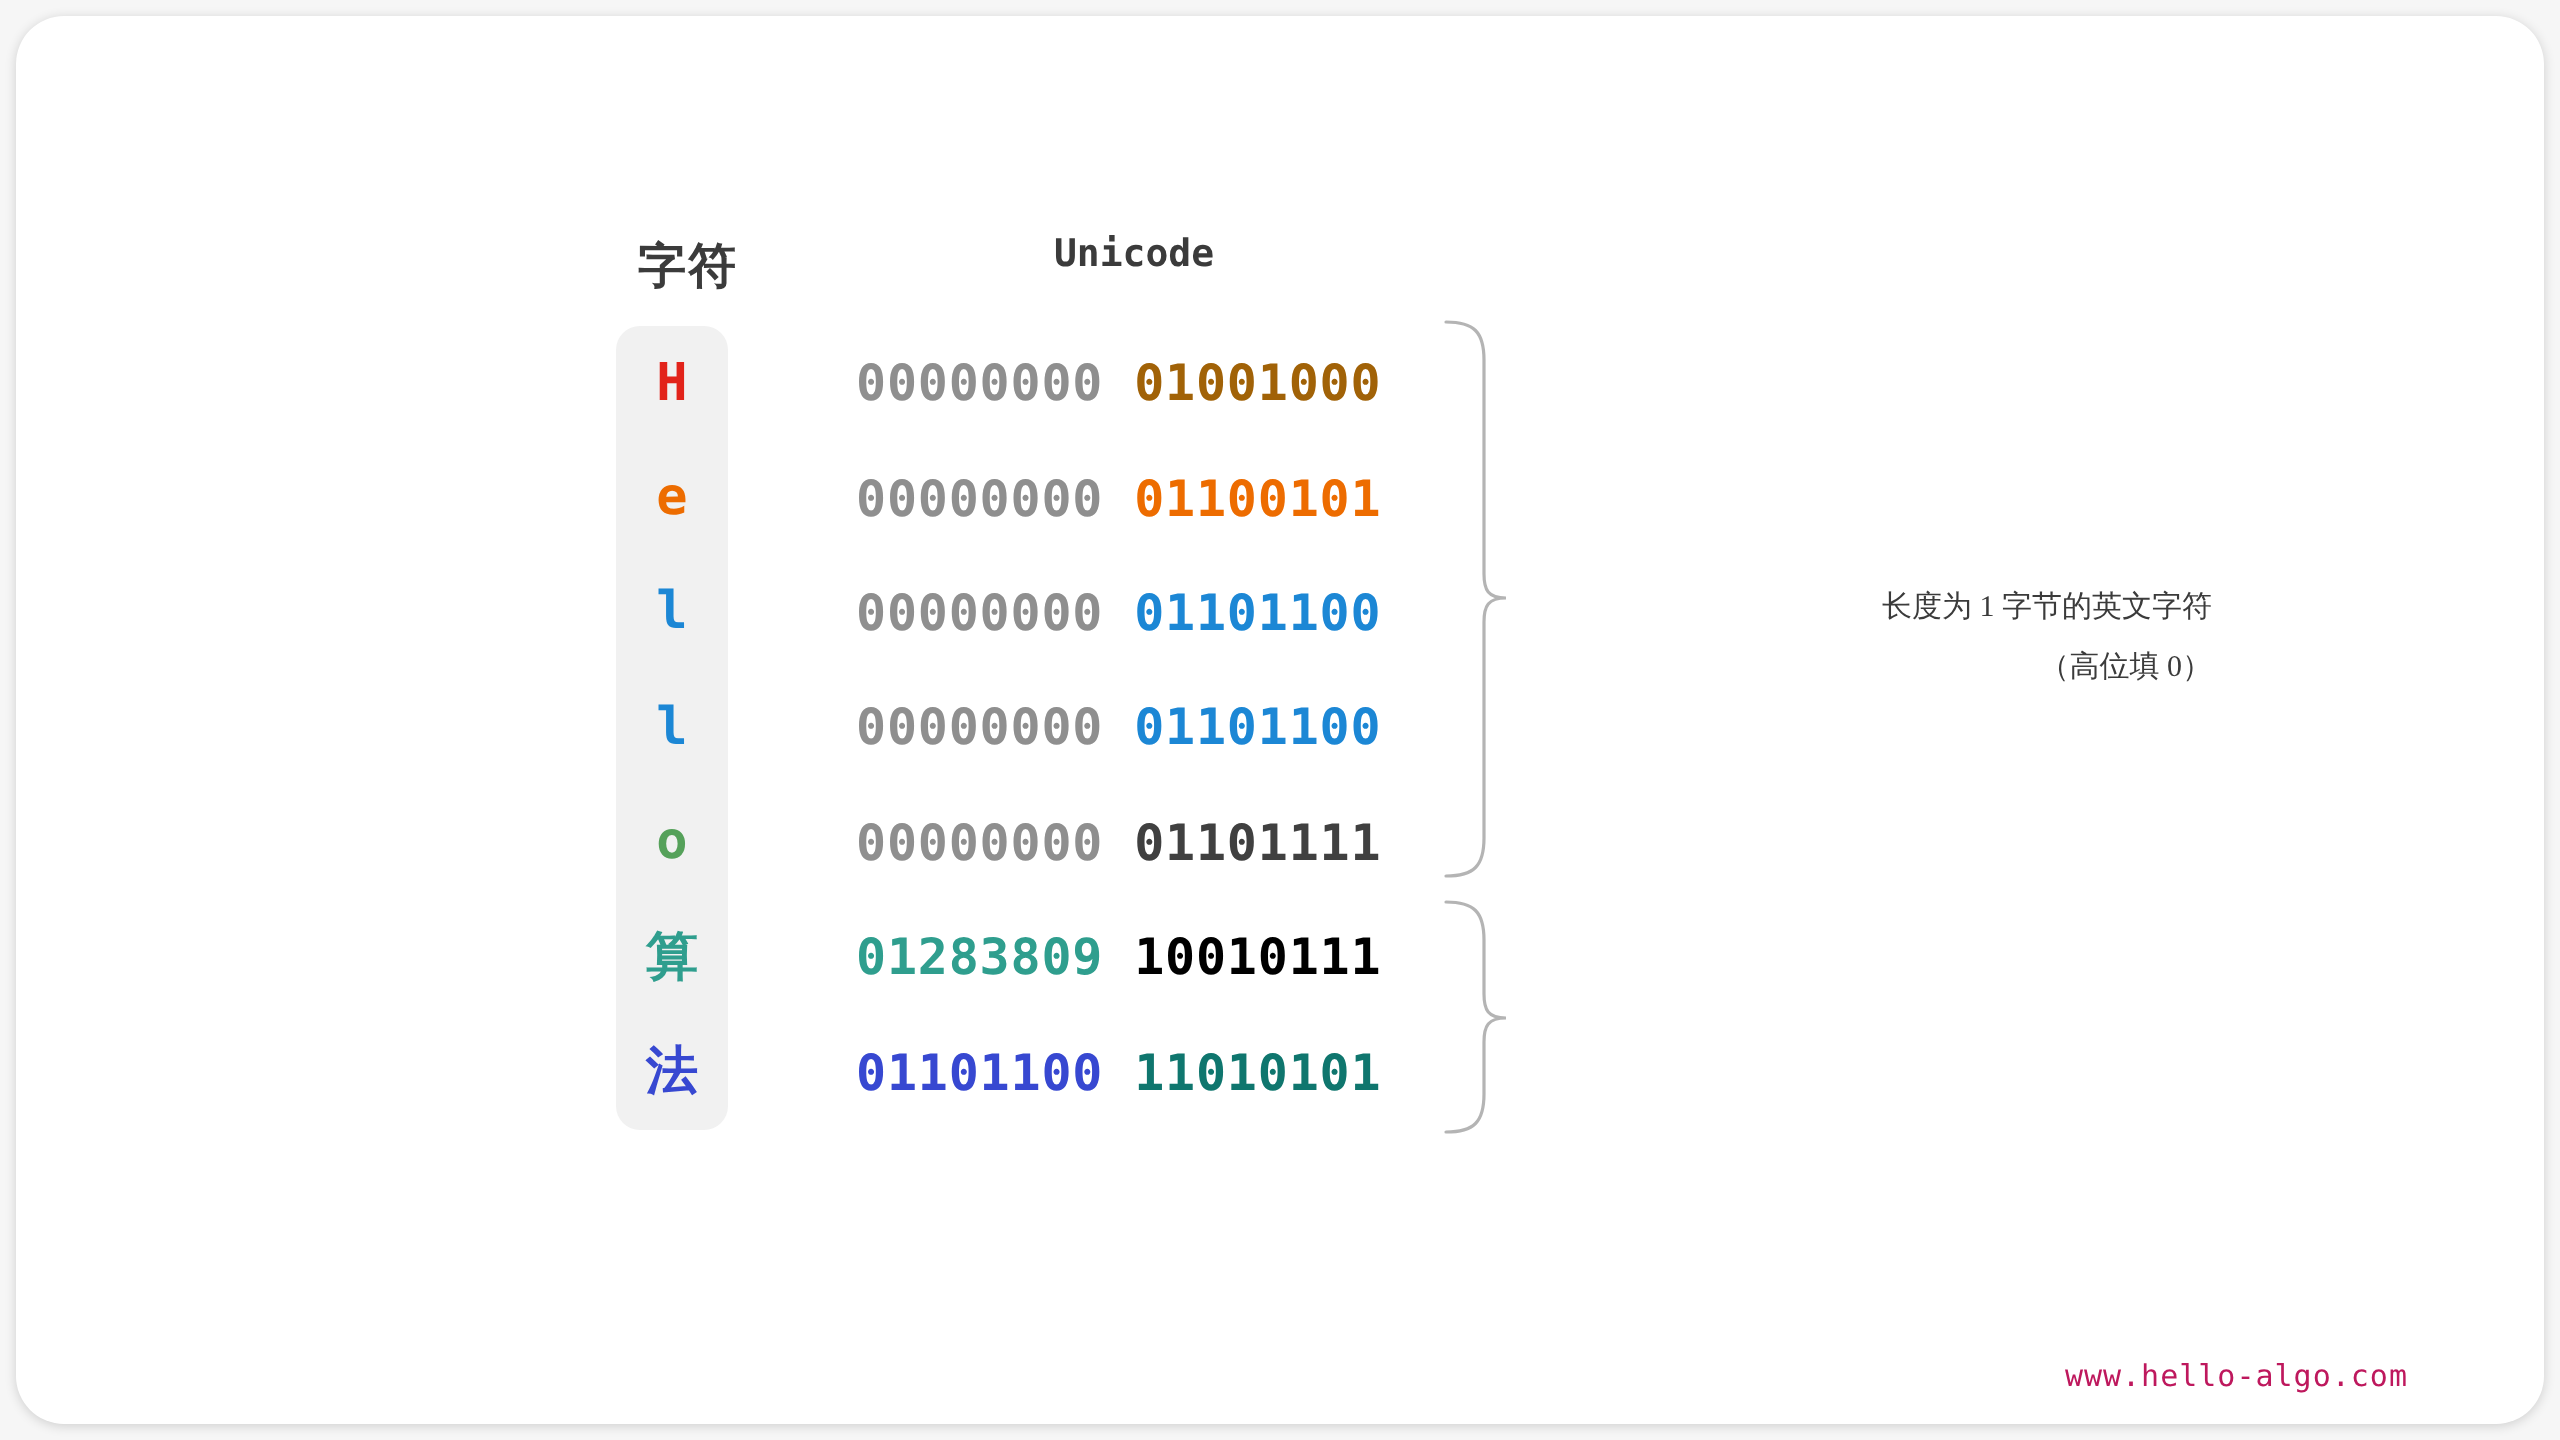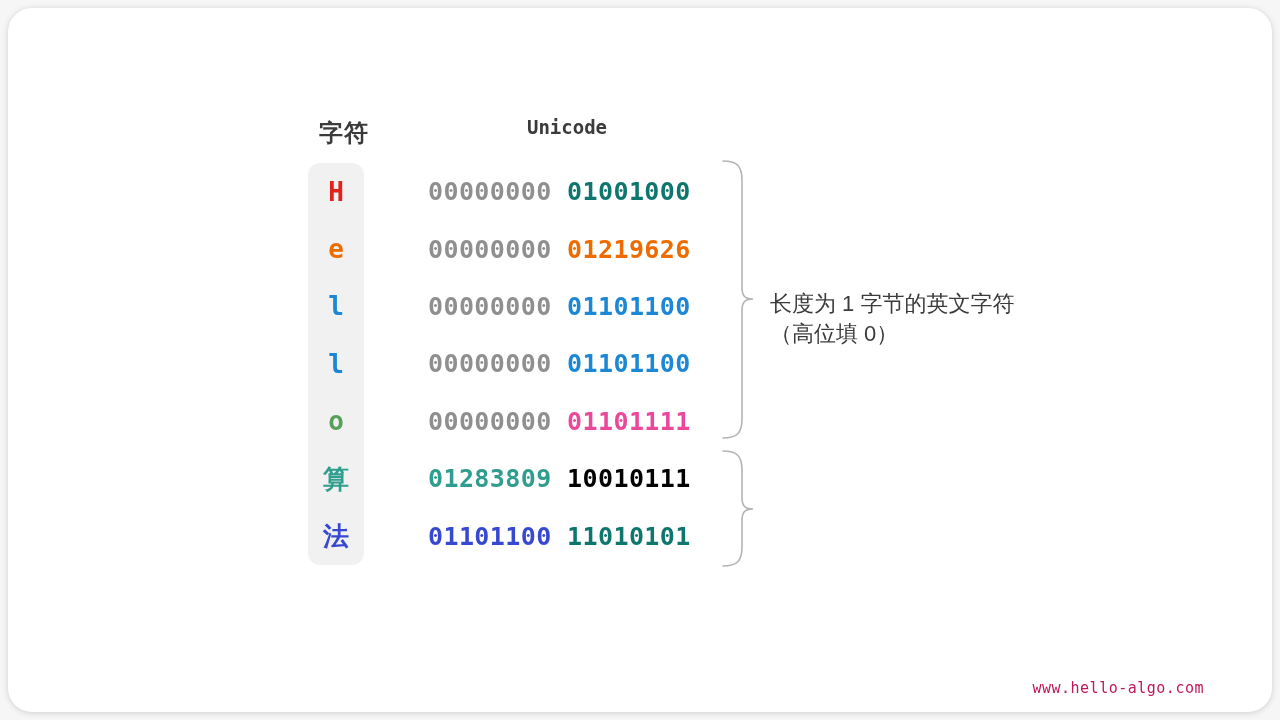--- a/index.html
+++ b/index.html
@@ -37,23 +37,23 @@
     font-family:"DejaVu Sans Mono","Liberation Mono",monospace;
     font-weight:bold;font-size:25px;letter-spacing:0.4px;white-space:pre;
   }
 
   .brace{position:absolute;}
   .brace path{stroke:#b4b4b4;stroke-width:1.6;fill:none;stroke-linecap:round;}
   .brace-1{left:712px;top:152px;}
   .brace-2{left:712px;top:442px;}
 
   .ann{
-    position:absolute;left:762px;width:336px;text-align:left;
-    color:#3b3b3b;font-size:22px;line-height:30px;
-    font-family:Liberation Sans, sans-serif;
+    position:absolute;left:762px;width:336px;text-align:right;
+    color:#3b3b3b;font-size:15px;line-height:30px;
+    font-family:Liberation Serif, serif;
   }
   .ann-1{top:281px;}
   .ann-2{top:486px;}
 
   .watermark{
     position:absolute;right:68px;top:671px;
     color:#be185d;font-size:15px;letter-spacing:0.5px;
   }
 </style>
 </head>
@@ -63,37 +63,37 @@
   <div class="card">
 
     <div class="hdr hdr-char">字符</div>
     <div class="hdr hdr-uni mono">Unicode</div>
 
     <div class="char-col-bg"></div>
 
     <div class="rows" id="rows">
         <div class="row" style="top: 0px;">
           <span class="cell-char" style="color: rgb(226, 35, 26);">H</span>
-          <span class="cell-bin"><span style="color: rgb(143, 143, 143);">00000000</span> <span style="color: #0f766e;">01001000</span></span>
+          <span class="cell-bin"><span style="color: rgb(143, 143, 143);">00000000</span> <span style="color: #a16207;">01001000</span></span>
         </div>
         <div class="row" style="top: 57.4px;">
           <span class="cell-char" style="color: rgb(237, 108, 0);">e</span>
-          <span class="cell-bin"><span style="color: rgb(143, 143, 143);">00000000</span> <span style="color: rgb(237, 108, 0);">01219626</span></span>
+          <span class="cell-bin"><span style="color: rgb(143, 143, 143);">00000000</span> <span style="color: rgb(237, 108, 0);">01100101</span></span>
         </div>
         <div class="row" style="top: 114.8px;">
           <span class="cell-char" style="color: rgb(28, 135, 213);">l</span>
           <span class="cell-bin"><span style="color: rgb(143, 143, 143);">00000000</span> <span style="color: rgb(28, 135, 213);">01101100</span></span>
         </div>
         <div class="row" style="top: 172.2px;">
           <span class="cell-char" style="color: rgb(28, 135, 213);">l</span>
           <span class="cell-bin"><span style="color: rgb(143, 143, 143);">00000000</span> <span style="color: rgb(28, 135, 213);">01101100</span></span>
         </div>
         <div class="row" style="top: 229.6px;">
           <span class="cell-char" style="color: rgb(85, 161, 90);">o</span>
-          <span class="cell-bin"><span style="color: rgb(143, 143, 143);">00000000</span> <span style="color: #ec4899; margin-top: 38px;">01101111</span></span>
+          <span class="cell-bin"><span style="color: rgb(143, 143, 143);">00000000</span> <span style="color: #404040; margin-top: 38px;">01101111</span></span>
         </div>
         <div class="row" style="top: 287px;">
           <span class="cell-char" style="color: rgb(47, 158, 142);">算</span>
           <span class="cell-bin"><span style="color: rgb(47, 158, 142);">01283809</span> <span style="color: #000000;">10010111</span></span>
         </div>
         <div class="row" style="top: 344.4px;">
           <span class="cell-char" style="color: rgb(55, 72, 209);">法</span>
           <span class="cell-bin"><span style="color: rgb(55, 72, 209);">01101100</span> <span style="color: #0f766e;">11010101</span></span>
         </div>
       </div>

